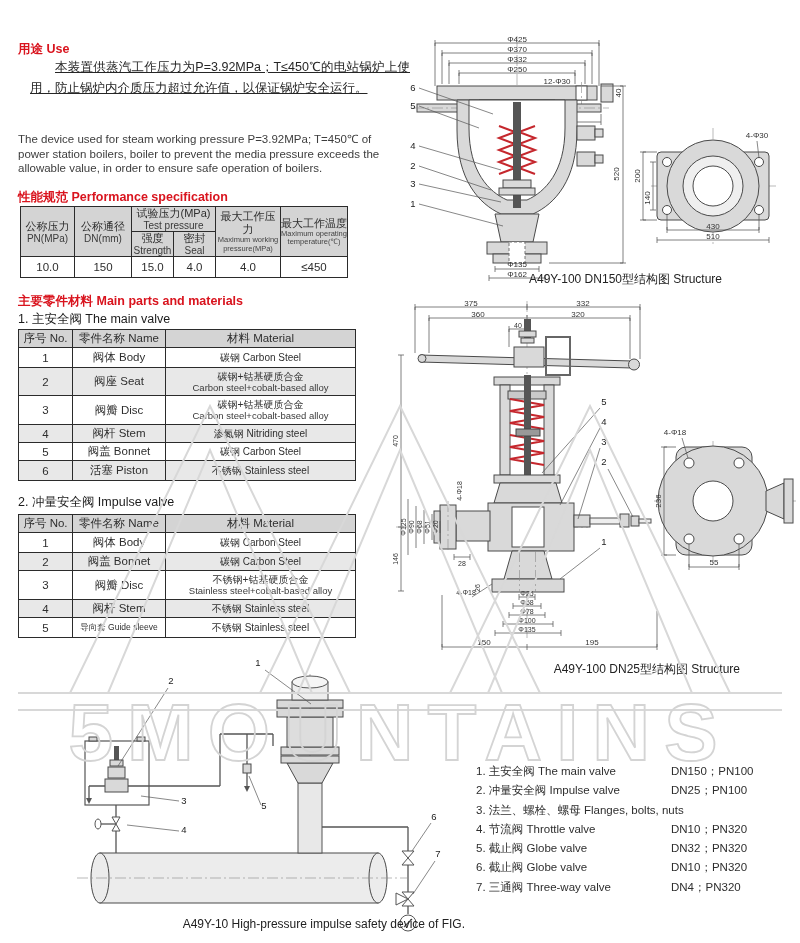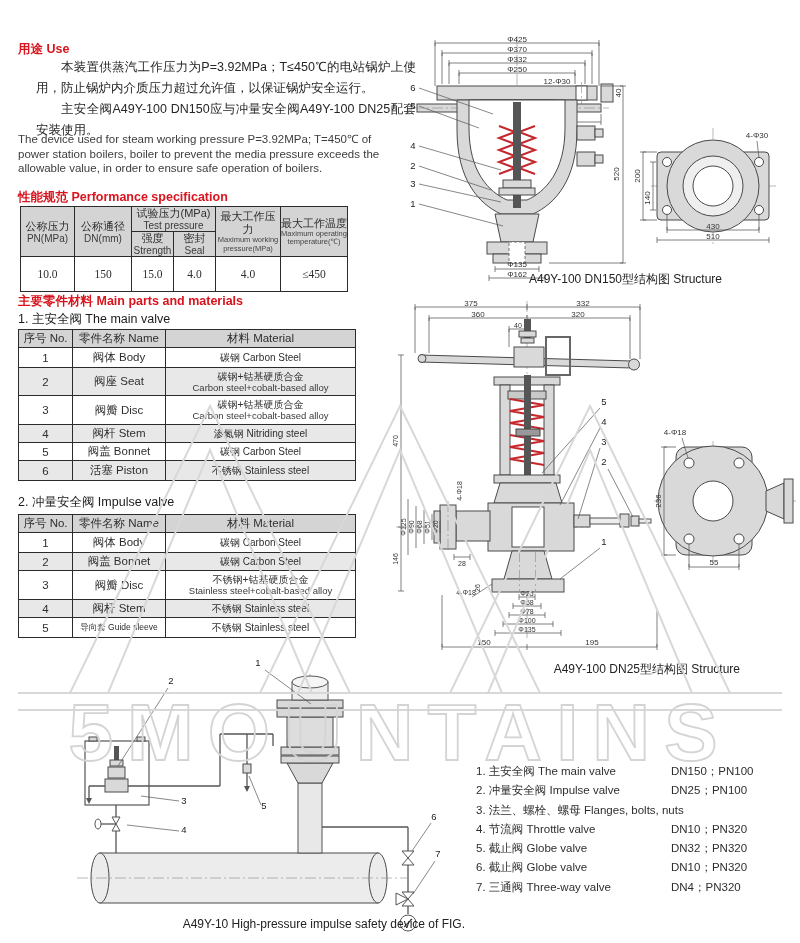--- a/index.html
+++ b/index.html
@@ -42,23 +42,22 @@
   .wm{stroke:#d8d8d8;fill:none;stroke-width:2;}
   .wmt{font-size:80px;font-weight:bold;letter-spacing:14px;fill:none;stroke:#d4d4d4;stroke-width:1.8;text-anchor:middle;font-family:"Liberation Sans",sans-serif;}
 </style>
 </head>
 <body>
 
 <div class="page">
 
 
   <div class="abs red-head" style="left:18px;top:41px;">用途 Use</div>
-  <div class="abs cnp" style="left:36px;top:57px;">
+  <div class="abs cnp" style="left:30px;top:57px;text-decoration:underline;">
     <p>本装置供蒸汽工作压力为P=3.92MPa；T≤450℃的电站锅炉上使用，防止锅炉内介质压力超过允许值，以保证锅炉安全运行。</p>
-    <p>主安全阀A49Y-100 DN150应与冲量安全阀A49Y-100 DN25配套安装使用。</p>
   </div>
   <div class="abs enp" style="left:18px;top:132px;">The device used for steam working pressure P=3.92MPa; T=450℃ of power station boilers, boiler to prevent the media pressure exceeds the allowable value, in order to ensure safe operation of boilers.</div>
 
   <div class="abs red-head" style="left:18px;top:189px;">性能规范 Performance specification</div>
   <table class="abs tb" style="left:20px;top:206px;width:327px;">
     <colgroup>
         <col style="width:54px">
         <col style="width:57px">
         <col style="width:42px">
         <col style="width:42px">
@@ -91,21 +90,21 @@
     <tr style="height:20px;">
       <th>
             <div class="cn">强度</div>
             <div class="en">Strength</div>
           </th>
       <th>
             <div class="cn">密封</div>
             <div class="en">Seal</div>
           </th>
     </tr>
-    <tr style="height:35px;font-family:Liberation Serif, serif;">
+    <tr style="height:21px;">
       <td class="val">10.0</td>
       <td class="val">150</td>
       <td class="val">15.0</td>
       <td class="val">4.0</td>
       <td class="val">4.0</td>
       <td class="val">≤450</td>
     </tr>
   </tbody>
     </table>
 

